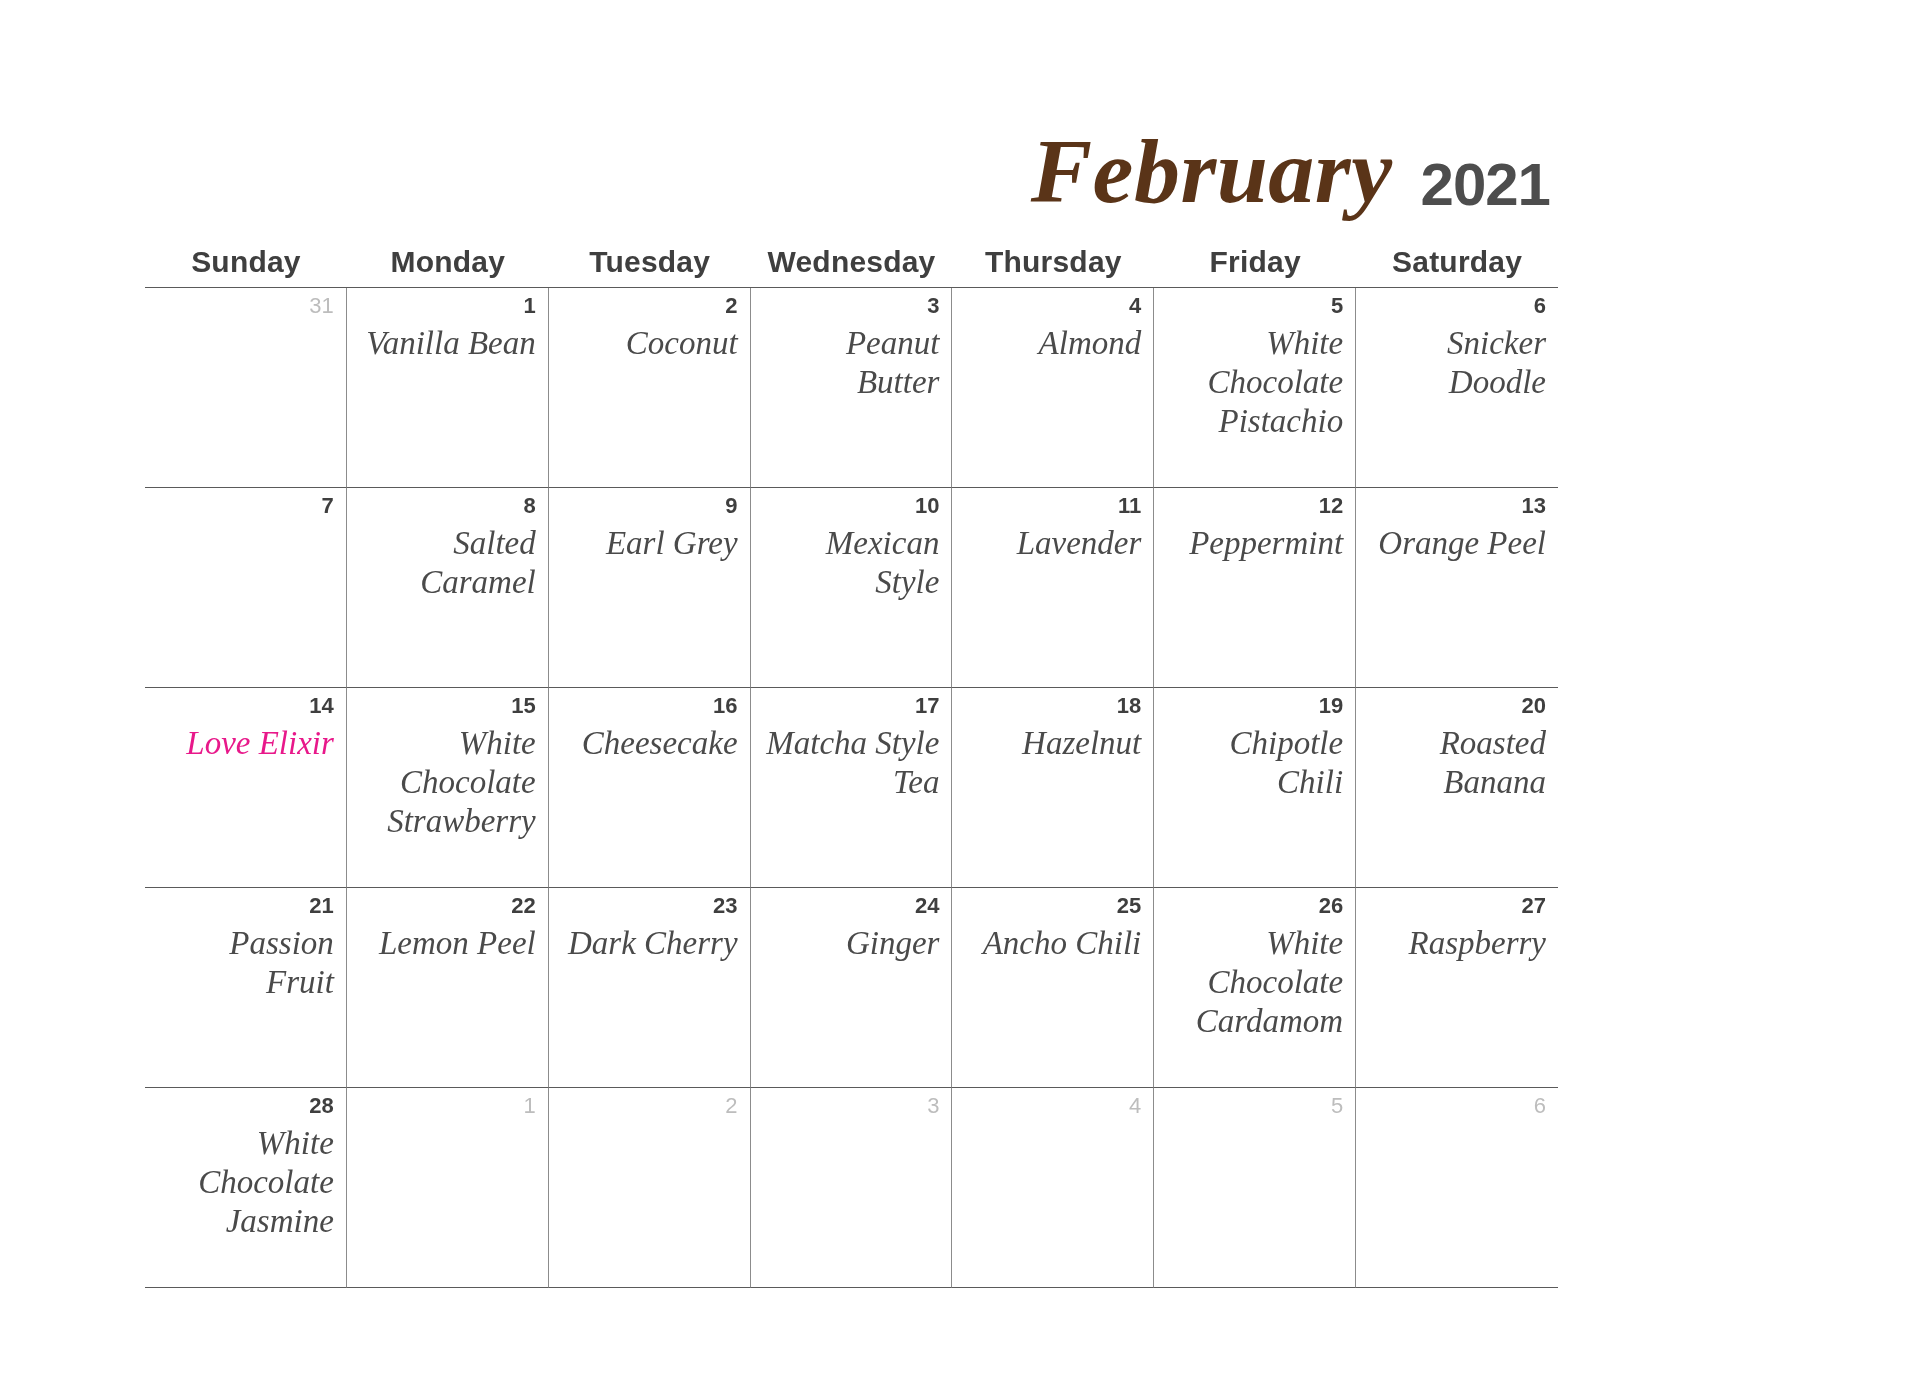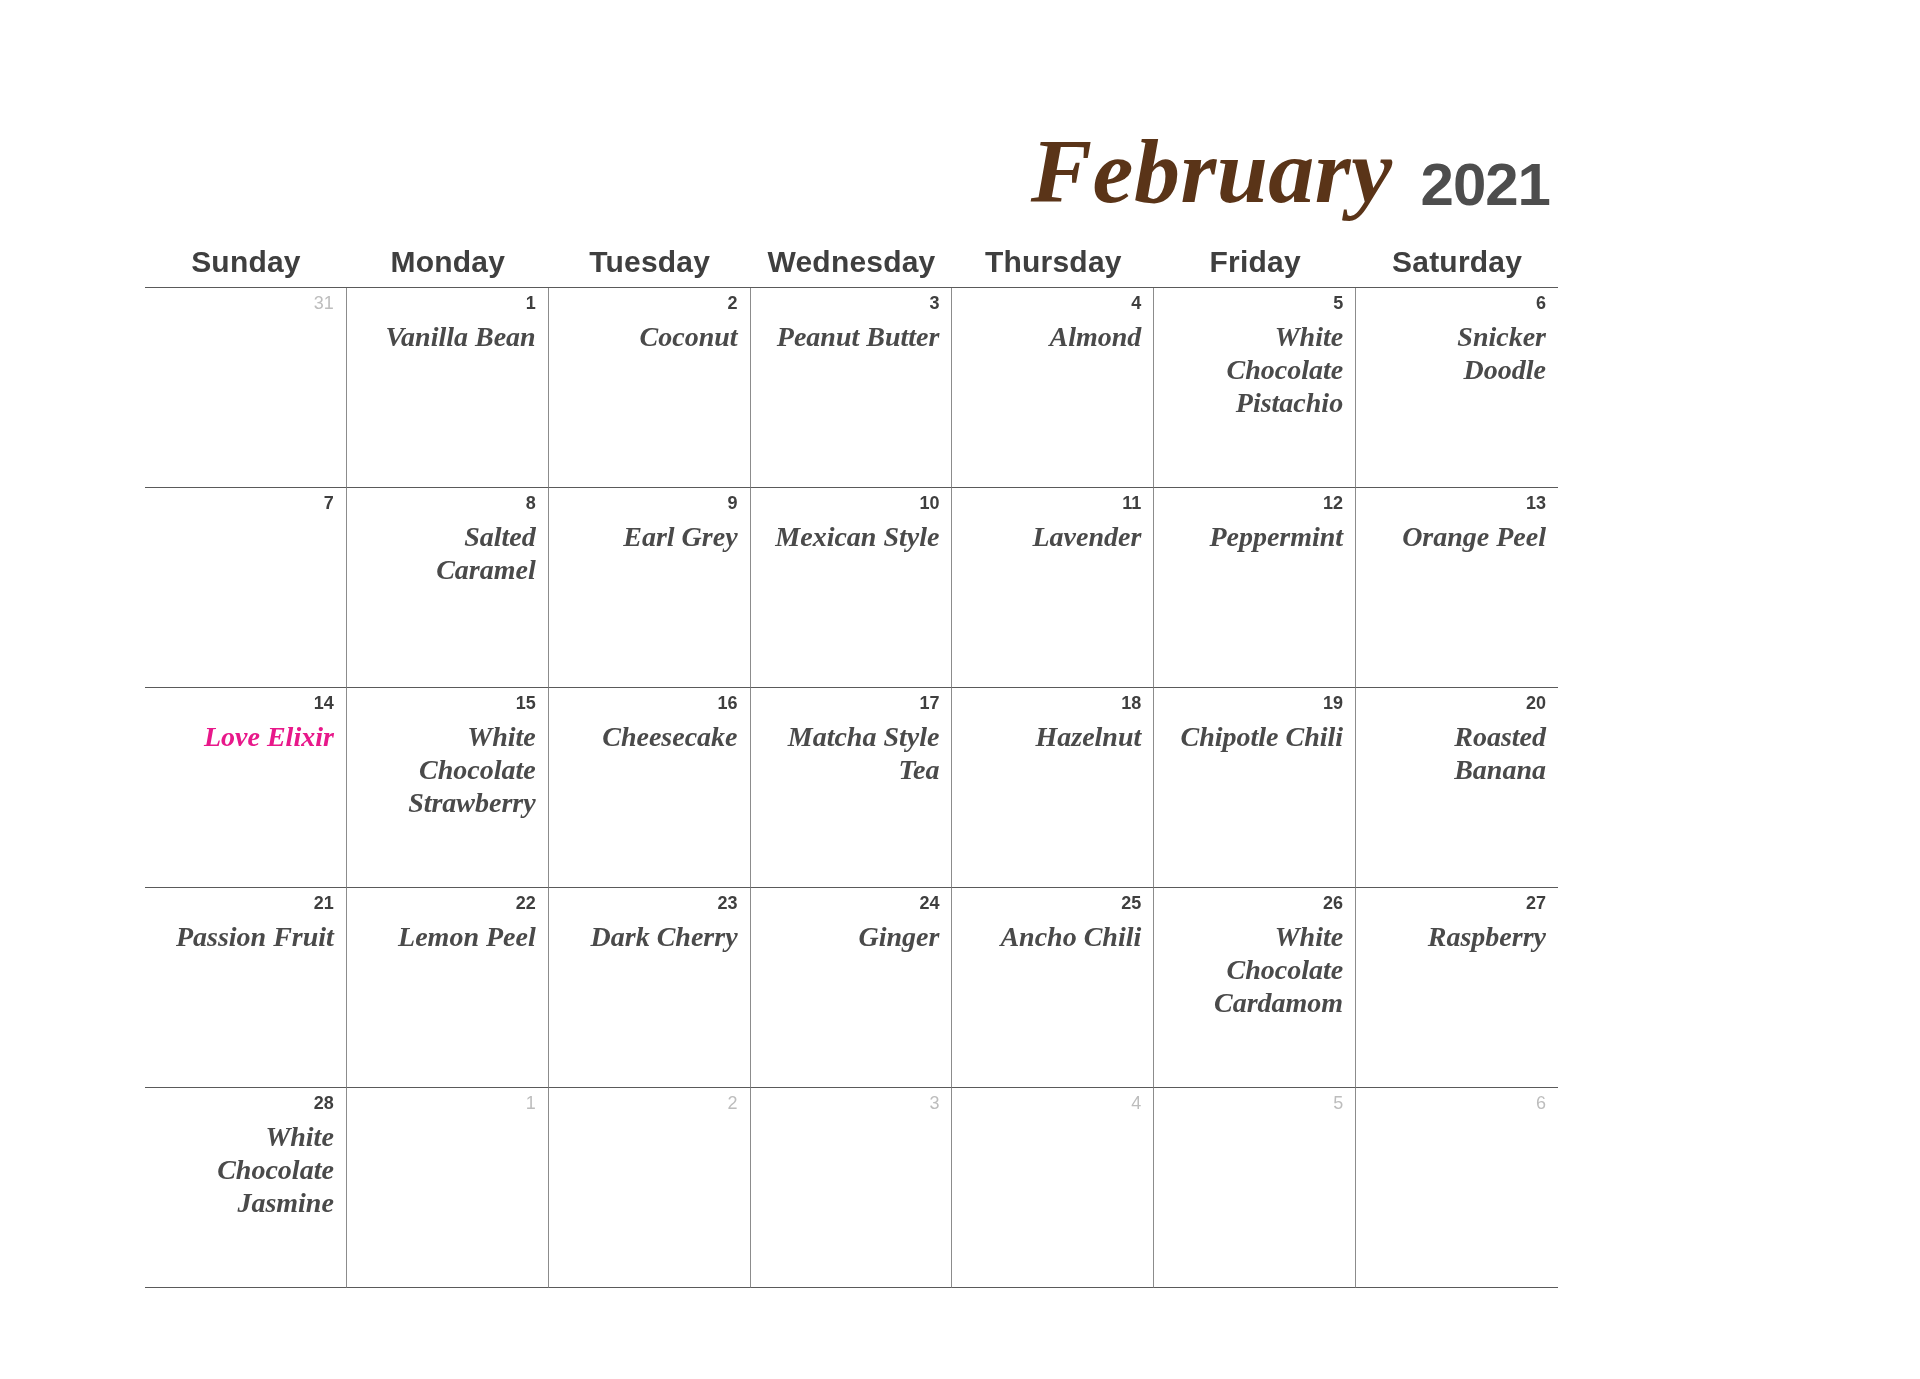--- a/index.html
+++ b/index.html
@@ -82,40 +82,39 @@
     border-right: none;
   }
   .cell:nth-child(7n+1) {
     border-left: none;
   }
   .grid .cell:nth-last-child(-n+7) {
     border-bottom: 1.5px solid #5a5a5a;
   }
   .daynum {
     text-align: right;
-    font-size: 18px;
+    font-size: 22px;
     font-weight: bold;
     color: #3f3f3f;
     line-height: 1.1;
     font-family: "Liberation Sans", sans-serif;
   }
   .cell.muted .daynum {
     color: #bdbdbd;
     font-weight: normal;
   }
   .flavor {
     font-family: "Liberation Serif", serif;
     font-style: italic;
-    font-size: 28px;
+    font-size: 33px;
     line-height: 1.18;
     color: #4a4a4a;
     text-align: right;
     margin-top: 6px;
     word-break: normal;
-    font-weight: bold;
   }
   .flavor.highlight {
     color: #e8188a;
   }
 </style>
 </head>
 <body>
 
 <div class="page">
 

